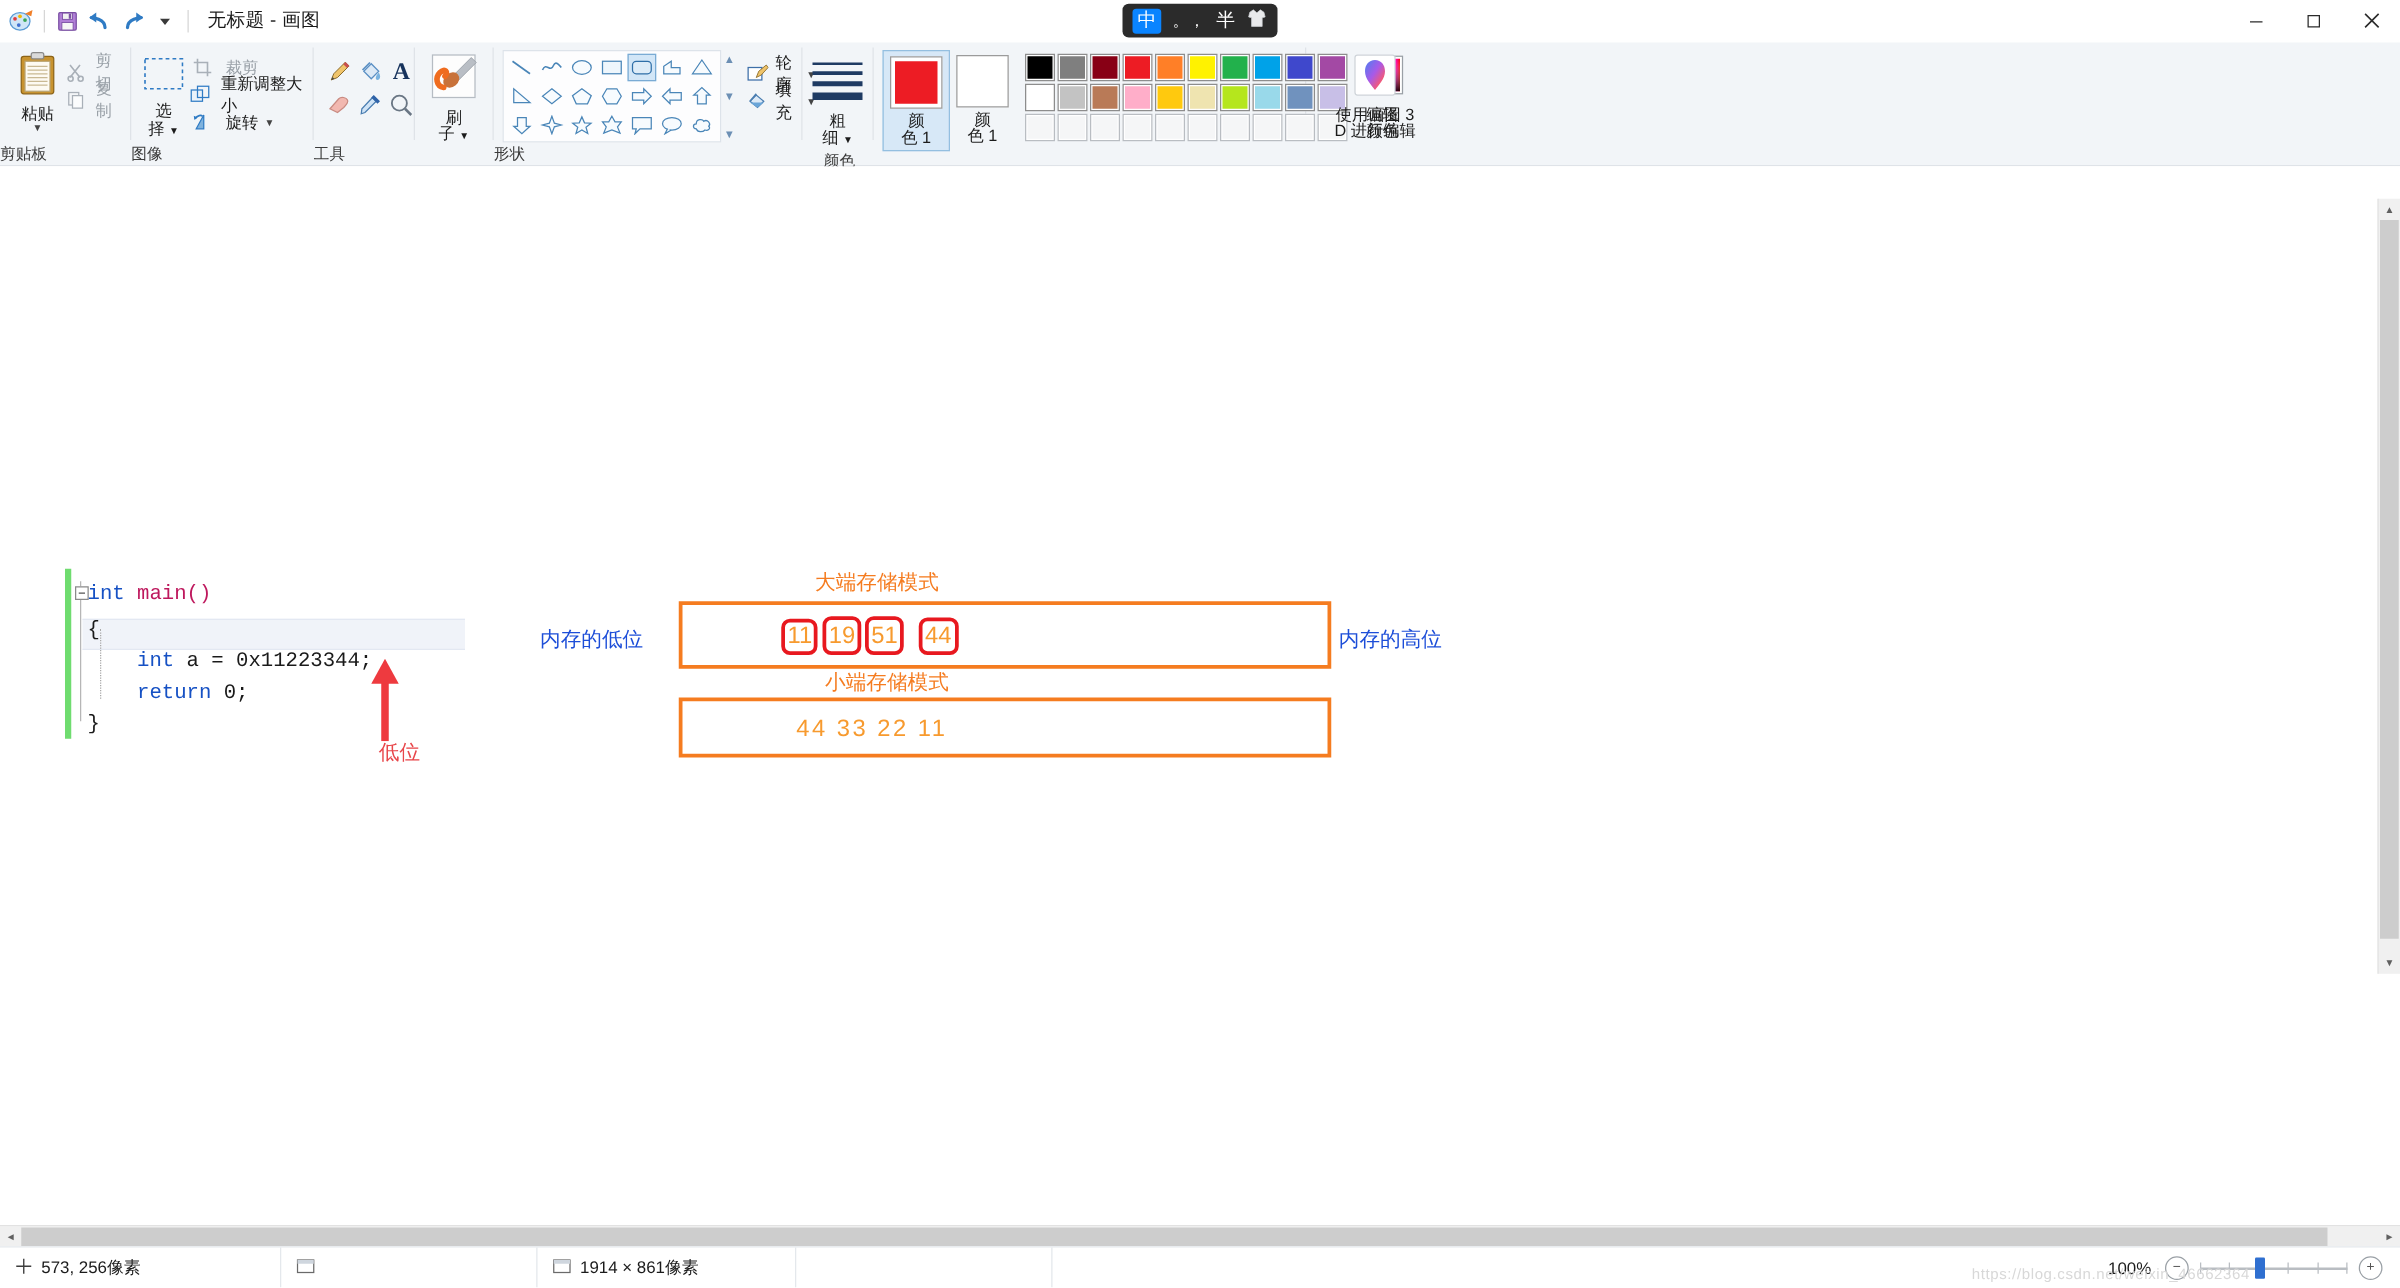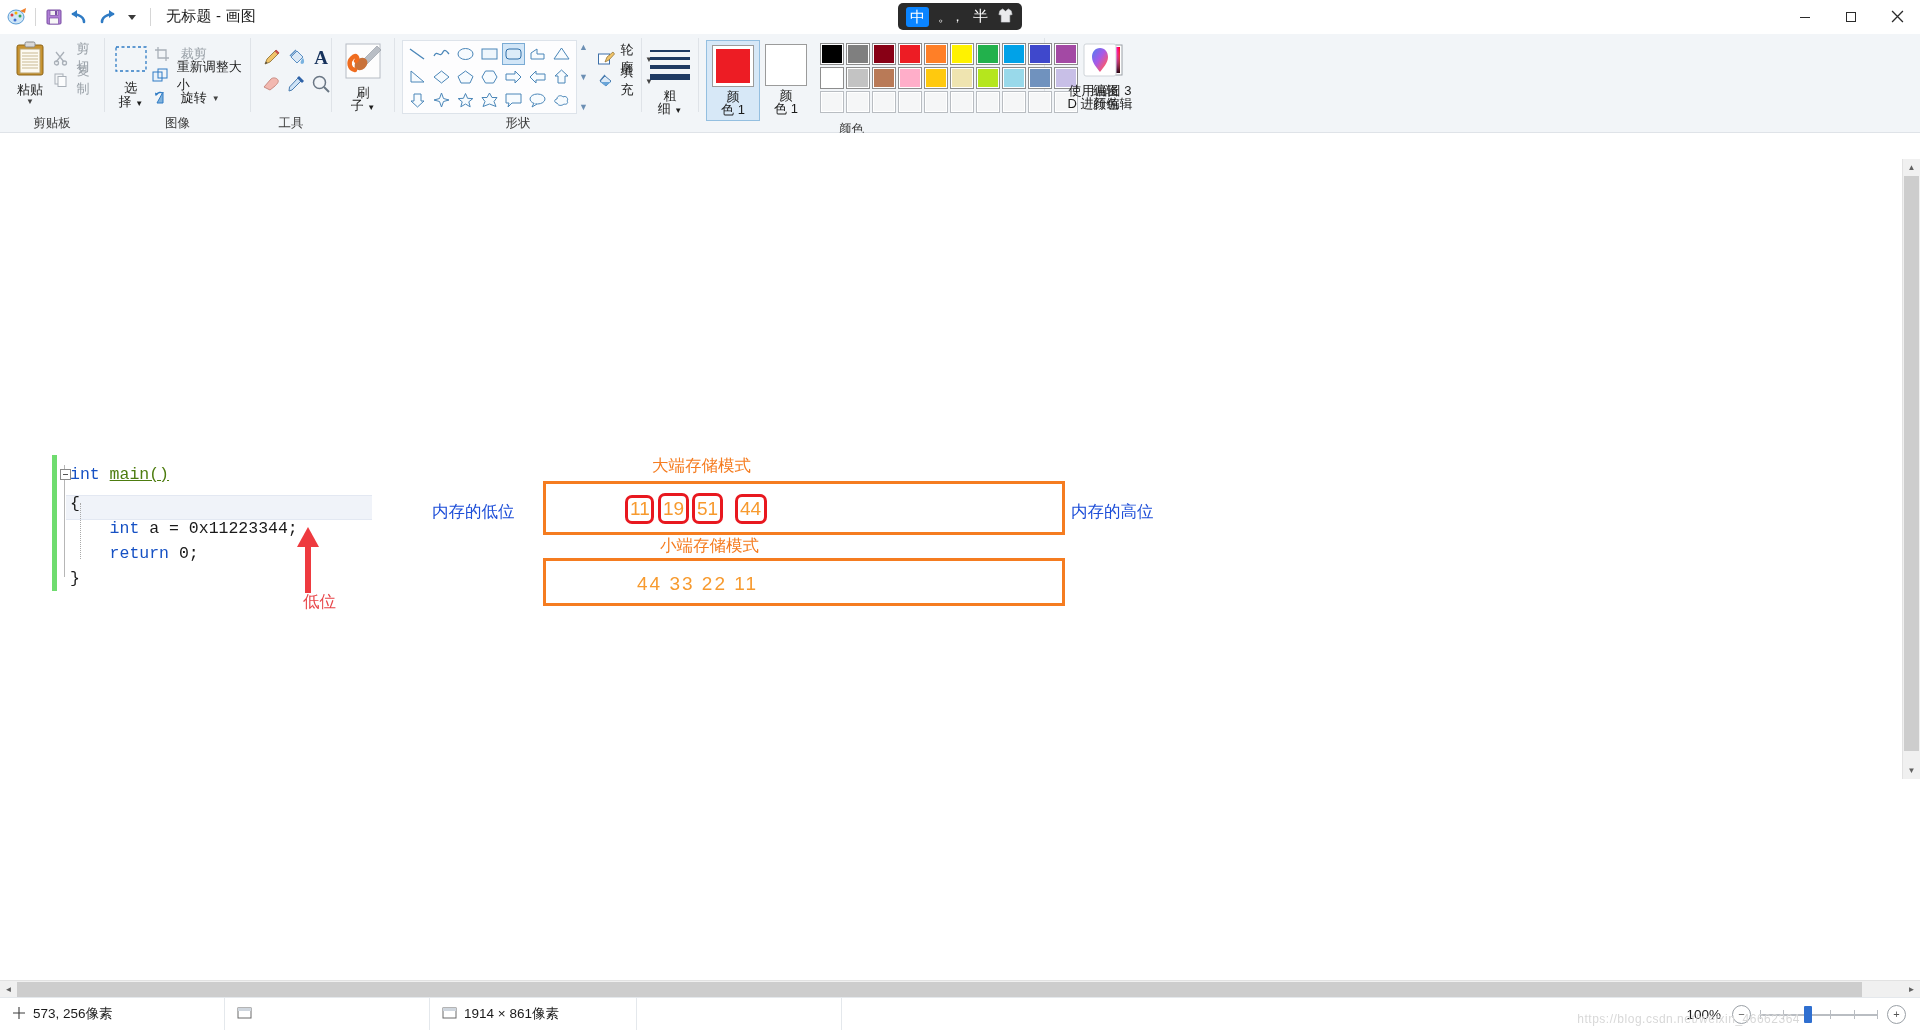--- a/index.html
+++ b/index.html
@@ -27,21 +27,21 @@
   .tab.file{background:#1675c0;color:#fff;font-size:14px;padding:0 20px;}
   .tab.active{background:#f2f5f8;border:1px solid #dfe3e8;border-bottom:none;box-sizing:border-box;line-height:24px;}
   .tabright{position:absolute;right:6px;bottom:2px;display:flex;align-items:center;gap:10px;}
   .helpico{width:20px;height:20px;border-radius:50%;background:#1675c0;color:#fff;font-size:13px;
            display:flex;align-items:center;justify-content:center;font-weight:bold;}
 
   
   .ribbon{height:98px;background:#f2f5f8;border-bottom:1px solid #dfe3e8;display:flex;position:relative;}
   .rgroup{display:flex;flex-direction:column;justify-content:space-between;position:relative;height:98px;}
   .rgroup .gbody{flex:1;display:flex;align-items:flex-start;padding:5px 7px 0 7px;}
-  .glabel{height:17px;line-height:17px;text-align:center;font-size:12.5px;color:#3b3b3b;}
+  .glabel{height:17px;line-height:17px;text-align:left;font-size:12.5px;color:#3b3b3b;}
   .gsep{width:1px;background:#dfe3e8;margin-top:4px;margin-bottom:20px;}
 
   .bigbtn{display:flex;flex-direction:column;align-items:center;width:52px;padding-top:2px;}
   .bigbtn .lbl{font-size:13px;color:#1b1b1b;margin-top:1px;text-align:center;line-height:15px;}
   .caret{font-size:8px;color:#444;line-height:8px;margin-top:1px;}
   .smallrow{display:flex;align-items:center;gap:5px;font-size:13px;color:#9aa1a8;height:22px;}
   .smallrow.on{color:#1b1b1b;}
   .tool-ico{width:26px;height:24px;display:flex;align-items:center;justify-content:center;}
 
   .shapegrid{display:grid;grid-template-columns:repeat(7,23px);grid-auto-rows:22px;gap:1px;
@@ -64,21 +64,21 @@
 
   
   .codeshot{position:absolute;left:52px;top:318px;width:320px;height:140px;font-family:"Liberation Mono","DejaVu Sans Mono",monospace;font-size:16.5px;}
   .greenbar{position:absolute;left:0;top:4px;width:5px;height:136px;background:#6fdc6f;}
   .vline{position:absolute;left:12px;top:14px;width:1px;height:112px;background:#b6b6b6;}
   .dotline{position:absolute;left:28px;top:52px;width:0;height:56px;border-left:1px dotted #a9a9a9;}
   .boxm{position:absolute;left:8px;top:18px;width:9px;height:9px;border:1px solid #8a8a8a;background:#fff;}
   .boxm:after{content:"";position:absolute;left:2px;top:4px;width:5px;height:1px;background:#555;}
   .cline{position:absolute;left:18px;white-space:pre;color:#1a1a1a;}
   .kw{color:#1651c4;}
-  .fn{color:#4d7c0f;text-decoration:underline;}
+  .fn{color:#be185d;}
   .hiliterow{position:absolute;left:14px;top:44px;width:306px;height:23px;background:#f0f3f9;border-top:1px solid #e3e8f2;border-bottom:1px solid #e3e8f2;}
 
   .arrow-low{position:absolute;left:296px;top:394px;width:22px;height:64px;}
   .lbl-diwei{position:absolute;left:303px;top:458px;color:#e8464a;font-size:16.5px;}
 
   .diagram{position:absolute;left:430px;top:315px;}
   .dtitle{position:absolute;color:#f57c20;font-size:16.5px;white-space:nowrap;}
   .dbox{position:absolute;border:3px solid #f57c20;background:#fff;box-sizing:border-box;}
   .dside{position:absolute;color:#1d4ed8;font-size:16.5px;white-space:nowrap;}
   .byte{position:absolute;color:#f79a2e;font-size:19px;font-family:"Liberation Sans",sans-serif;}

